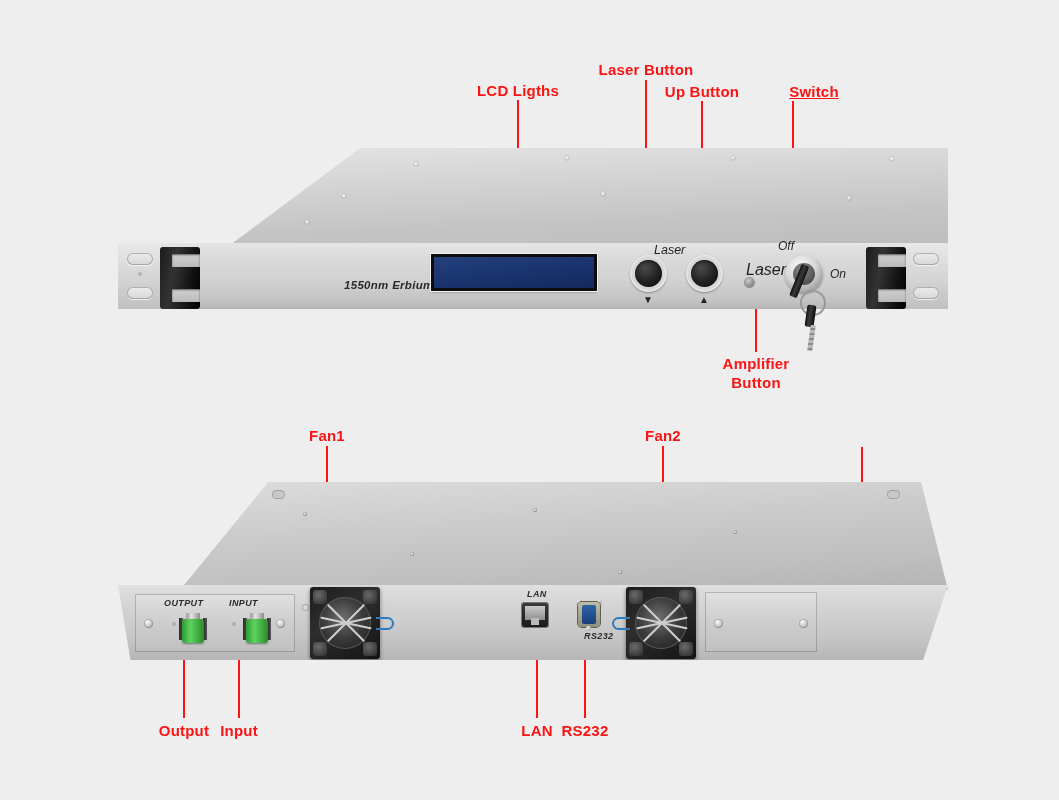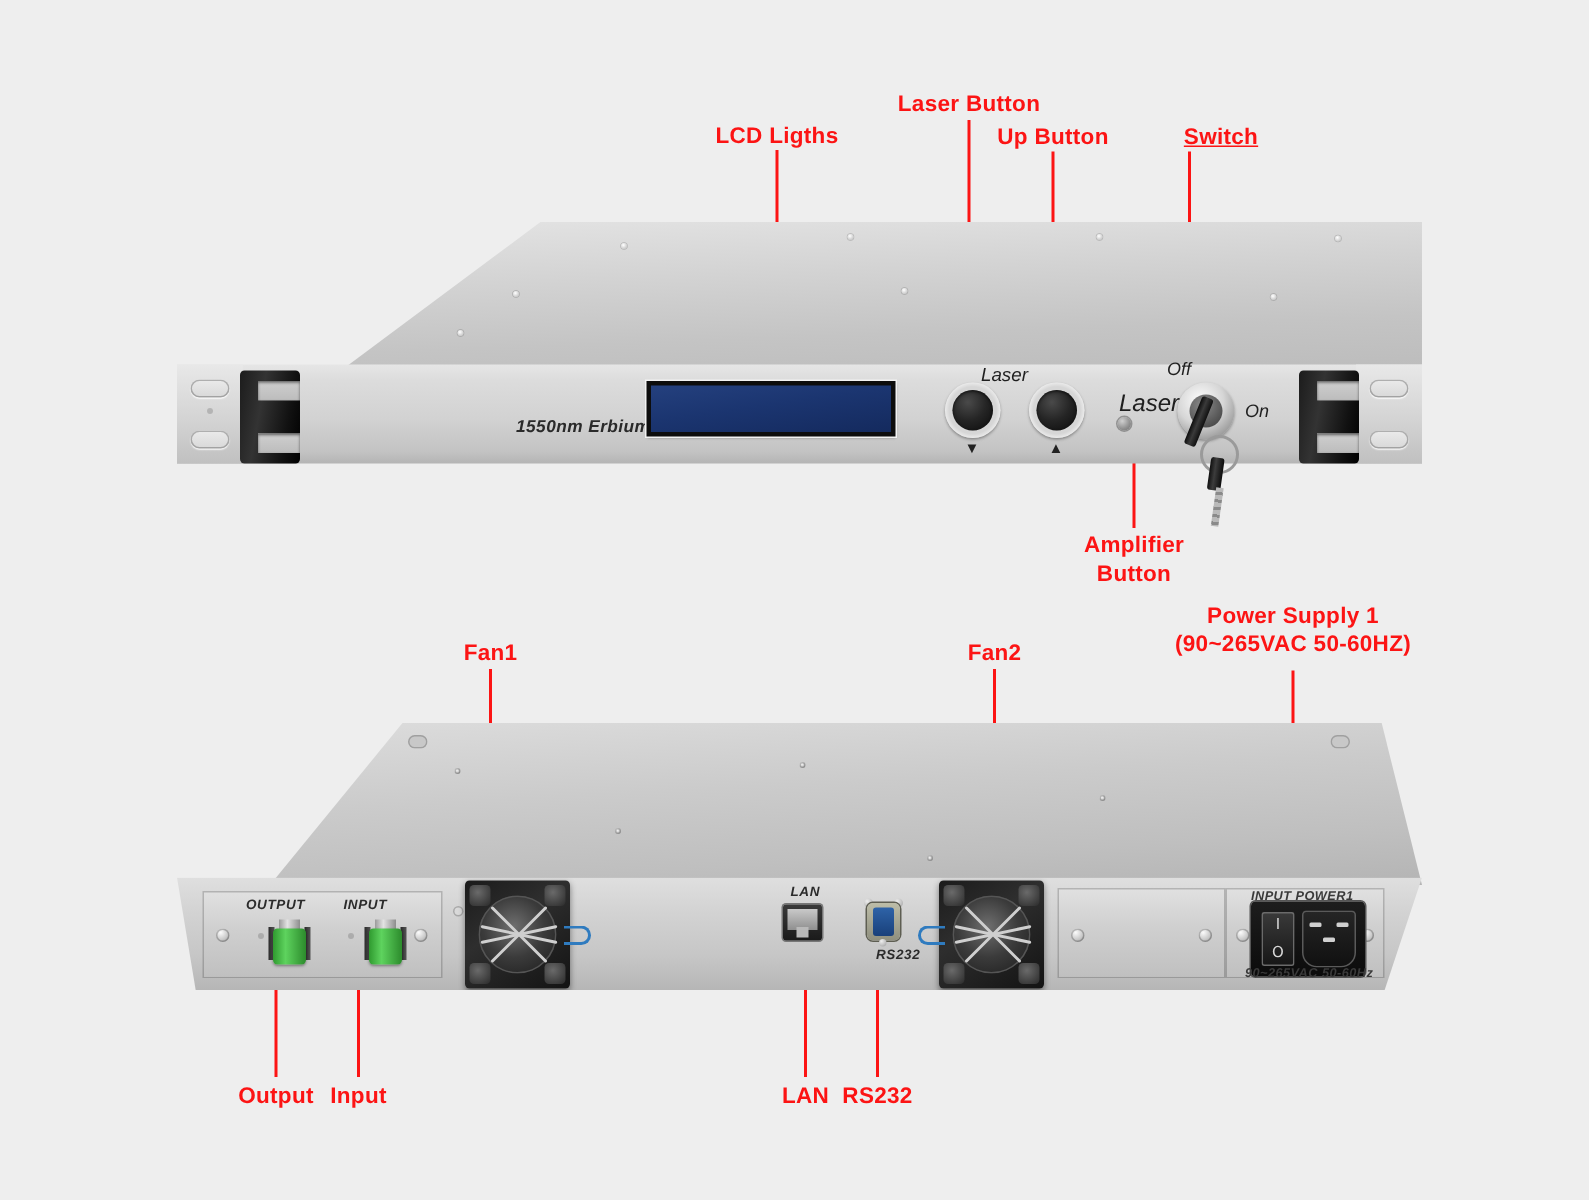--- a/index.html
+++ b/index.html
@@ -280,24 +280,20 @@
       <div id="keyshaft"></div>
     </div>
   </div>
 
   <div class="callout ctr" style="left:327px;top:427px;">Fan1</div>
   <div class="leader" style="left:326px;top:446px;height:145px;"></div>
 
   <div class="callout ctr" style="left:663px;top:427px;">Fan2</div>
   <div class="leader" style="left:662px;top:446px;height:145px;"></div>
 
-  <div class="callout ctr" style="left:862px;top:402px;">
-    <span>Power Supply 1</span><br>
-    <span>(90~265VAC 50-60HZ)</span>
-  </div>
   <div class="leader" style="left:861px;top:447px;height:148px;"></div>
 
   <div class="callout ctr" style="left:184px;top:722px;">Output</div>
   <div class="leader" style="left:183px;top:648px;height:70px;"></div>
 
   <div class="callout ctr" style="left:239px;top:722px;">Input</div>
   <div class="leader" style="left:238px;top:648px;height:70px;"></div>
 
   <div class="callout ctr" style="left:537px;top:722px;">LAN</div>
   <div class="leader" style="left:536px;top:648px;height:70px;"></div>
@@ -384,32 +380,15 @@
             <i style="transform:rotate(-78deg)"></i>
         </span>
         <span class="wire" style="left:-14px;top:30px;transform:scaleX(-1);"></span>
       </div>
 
       <div class="subpanel" style="left:588px;top:8px;width:110px;height:58px;">
         <span class="screw" style="left:8px;top:26px;width:9px;height:9px;"></span>
         <span class="screw" style="right:8px;top:26px;width:9px;height:9px;"></span>
       </div>
 
-      <div class="subpanel" style="left:700px;top:8px;width:104px;height:58px;">
-        <div class="pwrtext" style="left:16px;top:-1px;">INPUT POWER1</div>
-        <span class="screw" style="left:6px;top:26px;width:9px;height:9px;"></span>
-        <span class="screw" style="right:6px;top:26px;width:9px;height:9px;"></span>
-        <div id="pwr" style="left:16px;top:8px;">
-          <div class="rocker">
-            <b style="top:3px;">I</b>
-            <b style="bottom:3px;">O</b>
-          </div>
-          <div class="iec">
-            <span class="pin" style="left:5px;top:8px;width:8px;height:3px;"></span>
-            <span class="pin" style="right:5px;top:8px;width:8px;height:3px;"></span>
-            <span class="pin" style="left:14px;top:18px;width:8px;height:3px;"></span>
-          </div>
-        </div>
-        <div class="pwrtext" style="left:12px;top:50px;">90~265VAC  50-60Hz</div>
-      </div>
     </div>
   </div>
 </div>
 
 </body></html>

